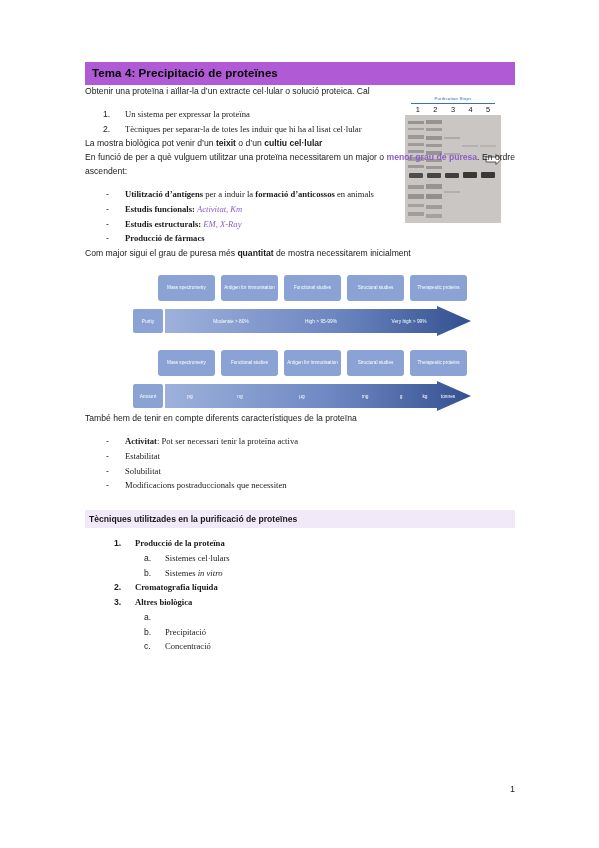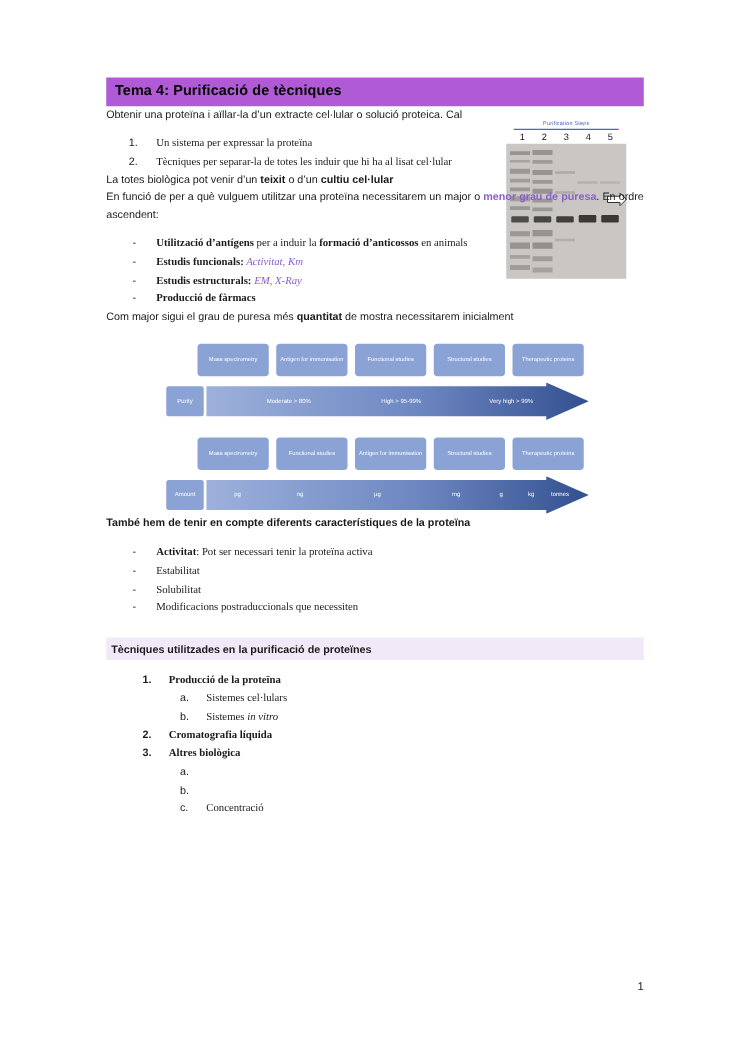--- a/index.html
+++ b/index.html
@@ -63,21 +63,20 @@
   }
   .para-usos {
     margin-top: 12px;
     text-align: justify;
   }
   .para-quantitat {
     margin-top: 13px;
   }
   .para-caract {
     margin-top: 14px;
-    font-weight: bold;
   }
   b { font-weight: bold; }
   i { font-style: italic; }
   .purple { color: #8b5fc9; }
   .purple-i { color: #8b5fc9; font-style: italic; }
 
   
   ol.num-list, ul.dash-list {
     margin: 9px 0 0 0;
     padding: 0;
@@ -304,37 +303,37 @@
         <div class="band-main" style="top:57px;height:6px;opacity:1;"></div>
       </div>
     </div>
     <svg class="gel-arrow" viewBox="0 0 17 11">
       <polygon points="16,5.5 11,0.5 11,3 1,3 1,8 11,8 11,10.5" fill="#ffffff" stroke="#333333" stroke-width="0.8" stroke-linejoin="round"></polygon>
     </svg>
   </div>
 
   <div class="content">
 
-    <div class="title-band">Tema 4: Purificació de tècniques</div>
+    <div class="title-band">Tema 4: Precipitació de proteïnes</div>
 
     <p class="body para-intro">Obtenir una proteïna i aïllar-la d’un extracte cel·lular o solució proteica. Cal</p>
 
     <ol class="num-list intro-list">
       <li class="li-row">
         <span class="li-marker">1.</span>
         <span class="li-text">Un sistema per expressar la proteïna</span>
       </li>
       <li class="li-row">
         <span class="li-marker">2.</span>
         <span class="li-text">Tècniques per separar-la de totes les induir que hi ha al lisat cel·lular</span>
       </li>
     </ol>
 
     <p class="body para-mostra">
-      <span>La totes biològica pot venir d’un </span><b>teixit</b><span> o d’un </span><b>cultiu cel·lular</b>
+      <span>La mostra biològica pot venir d’un </span><b>teixit</b><span> o d’un </span><b>cultiu cel·lular</b>
     </p>
 
 
     <p class="body para-usos">
       <span>En funció de per a què vulguem utilitzar una proteïna necessitarem un major o </span><b class="purple">menor grau de puresa</b><span>. En ordre ascendent:</span>
     </p>
 
     <ul class="dash-list dash-usos">
       <li class="li-row">
         <span class="li-marker">-</span>
@@ -460,20 +459,21 @@
       </li>
       <li class="li-row lvl1">
         <span class="li-marker">3.</span>
         <span class="li-text">Altres biològica</span>
       </li>
       <li class="li-row lvl2">
         <span class="li-marker">a.</span>
       </li>
       <li class="li-row lvl2">
         <span class="li-marker">b.</span>
+        <span class="li-text">Precipitació</span>
       </li>
       <li class="li-row lvl2">
         <span class="li-marker">c.</span>
         <span class="li-text">Concentració</span>
       </li>
     </ul>
 
   </div>
 
   <div class="page-num">1</div>

